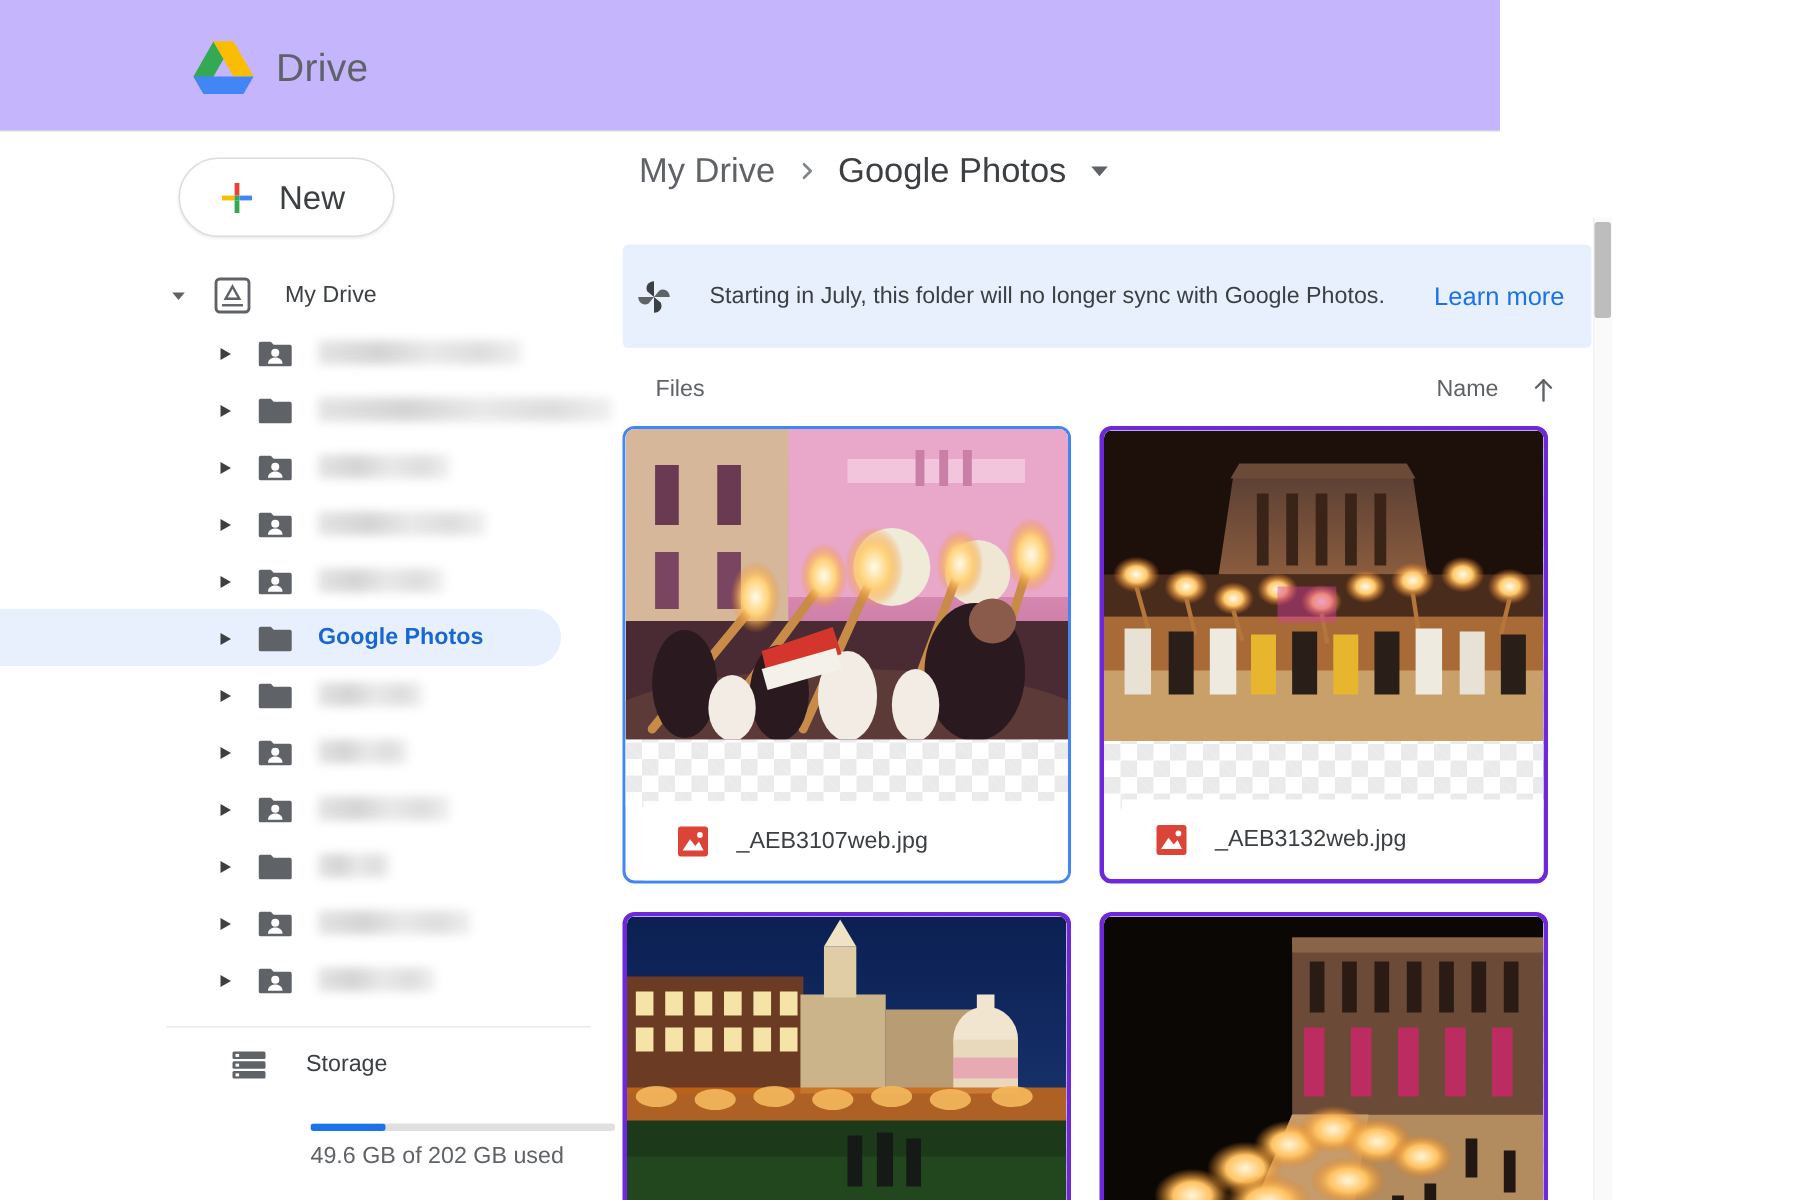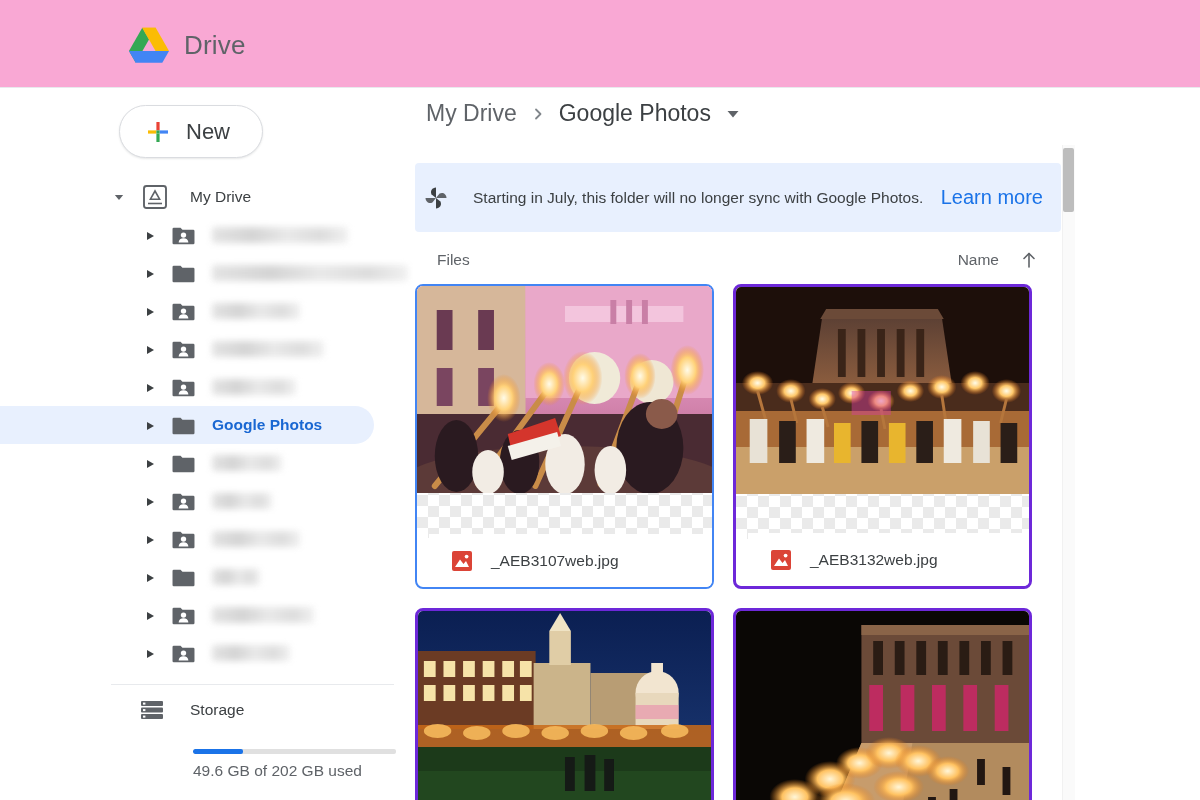--- a/index.html
+++ b/index.html
@@ -9,22 +9,22 @@
     width: 1200px; height: 800px;
     overflow: hidden;
     background: #ffffff;
     font-family: "Liberation Sans", sans-serif;
     color: #202124;
   }
   .app { position: relative; width: 1200px; height: 800px; background: #fff; }
 
   
   .header {
-    position: absolute; top: 0; left: 0; width: 1200px; height: 88px;
-    background: #f9a8d4;
+    position: absolute; top: 0; left: 0; width: 1000px; height: 88px;
+    background: #c4b5fd;
     border-bottom: 1px solid #e8eaed;
   }
   .brand {
     position: absolute; left: 128px; top: 26px;
     display: flex; align-items: center; gap: 14px;
   }
   .drive-logo { width: 42px; height: 38px; display: block; }
   .brand-name {
     font-size: 26px; color: #5f6368; letter-spacing: .2px;
     font-family: "Liberation Sans", sans-serif;
@@ -88,21 +88,21 @@
     width: 374px;
   }
   .tree-row.selected .tree-label { color: #1967d2; font-weight: bold; }
   .tree-row.selected .caret { color: #3c4043; }
 
   .sidebar-divider {
     position: absolute; left: 111px; top: 596px; width: 283px; height: 1px;
     background: #e8eaed;
   }
   .storage {
-    position: absolute; left: 0; top: 612px; width: 413px;
+    position: absolute; left: 14px; top: 612px; width: 413px;
   }
   .storage-head { display: flex; align-items: center; padding-left: 140px; gap: 26px; }
   .storage-icon { width: 24px; height: 20px; flex: none; }
   .storage-title { font-size: 15.5px; color: #3c4043; }
   .storage-bar {
     position: absolute; left: 193px; top: 49px; width: 203px; height: 5px;
     background: #e0e0e0; border-radius: 2px; overflow: hidden;
   }
   .storage-bar-fill { height: 5px; background: #1a73e8; border-radius: 2px; }
   .storage-text {
@@ -124,21 +124,21 @@
   .crumb-sep { width: 14px; height: 14px; color: #80868b; }
   .crumb-caret { width: 12px; height: 8px; color: #5f6368; margin-left: 2px; cursor: pointer; }
 
   .banner {
     position: absolute; left: 2px; top: 75px; width: 646px; height: 69px;
     background: #e8f0fe; border-radius: 4px;
     display: flex; align-items: center; padding: 0 18px 0 8px;
   }
   .banner-icon { width: 26px; height: 26px; flex: none; margin-right: 24px; }
   .banner-text { font-size: 15.5px; color: #3c4043; line-height: 21px; flex: 1; }
-  .banner-link { font-size: 20px; color: #1a73e8; cursor: pointer; white-space: nowrap; }
+  .banner-link { font-size: 17px; color: #1a73e8; cursor: pointer; white-space: nowrap; }
 
   .files-head {
     position: absolute; left: 2px; top: 152px; width: 648px; height: 40px;
     display: flex; align-items: center;
   }
   .files-label { font-size: 15.5px; color: #5f6368; padding-left: 22px; }
   .sort-area {
     margin-left: auto; display: flex; align-items: center; gap: 22px; padding-right: 26px;
   }
   .sort-name { font-size: 15.5px; color: #5f6368; cursor: pointer; text-align: right; }

